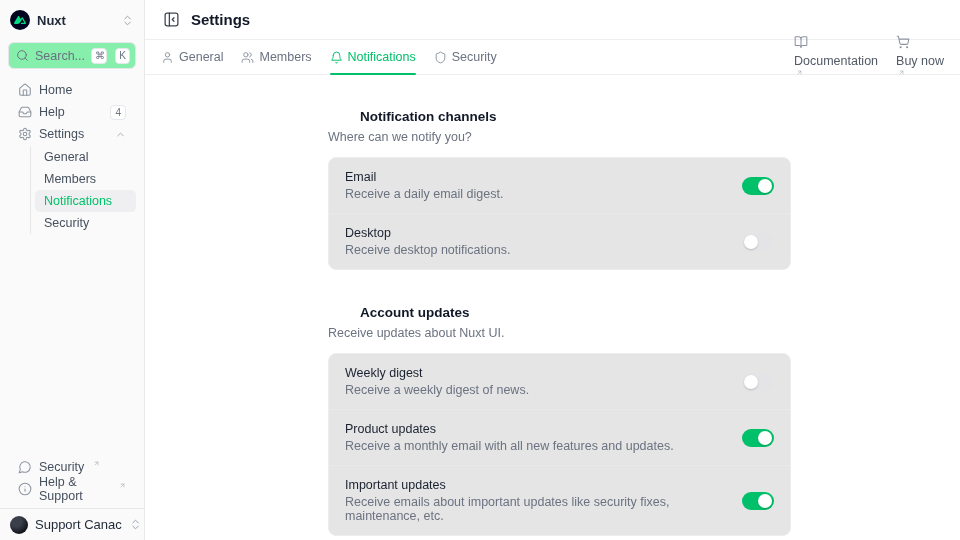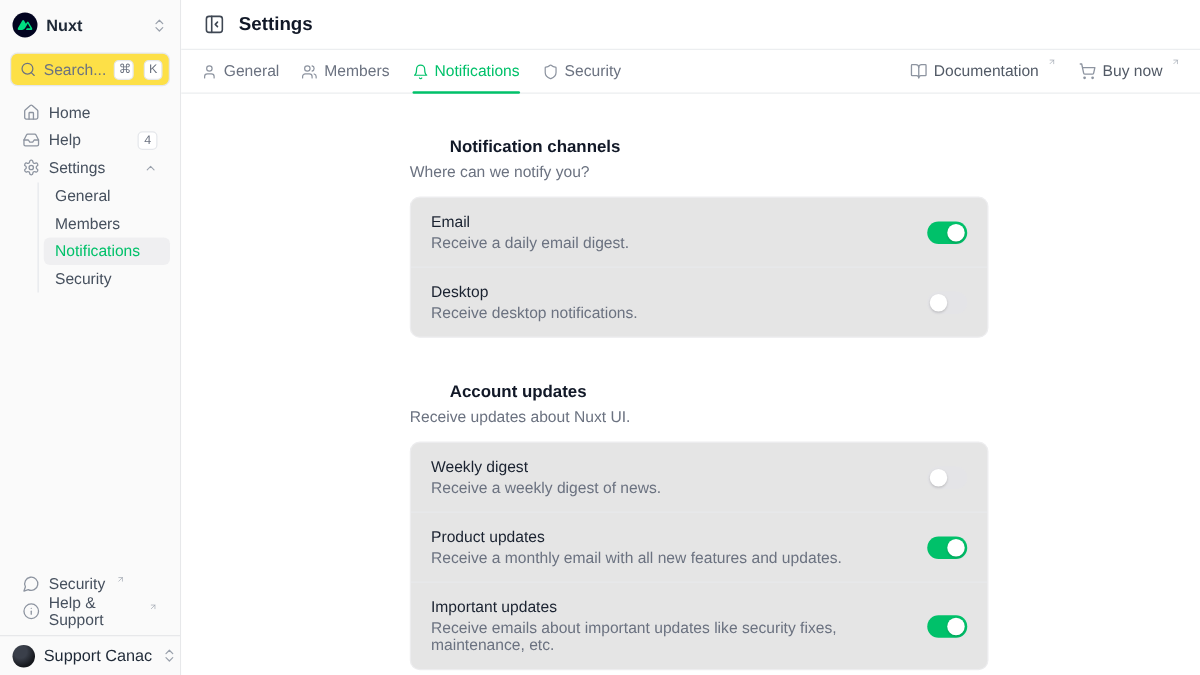--- a/index.html
+++ b/index.html
@@ -24,21 +24,21 @@
   .ws-row {
     display:flex; align-items:center; gap:7px;
     height:24px; padding:0 2px; border-radius:5px; cursor:pointer;
   }
   .logo-avatar { width:20px; height:20px; border-radius:50%; background:#020420; display:flex; align-items:center; justify-content:center; flex:none; }
   .ws-name { font-size:13px; font-weight:600; color:#1f2937; }
   .sel-ic { margin-left:auto; color:#9aa1ac; }
 
   .search-box {
     margin:10px 8px 6px; height:27px;
-    background:#fde047; border:1px solid #e5e7eb; border-radius:6px;
+    background:#86efac; border:1px solid #e5e7eb; border-radius:6px;
     display:flex; align-items:center; gap:6px; padding:0 5px 0 7px;
     color:#6b7280; cursor:text;
   }
   .search-label { flex:1; font-size:12.5px; color:#6b7280; }
   .kbd {
     font-size:10px; line-height:14px; min-width:15px; text-align:center;
     padding:0 3px; border:1px solid #e5e7eb; border-radius:4px;
     background:#fff; color:#6b7280;
   }
   .kbd + .kbd { margin-left:2px; }
@@ -82,21 +82,21 @@
   .tab {
     display:flex; align-items:center; gap:5px; position:relative;
     color:#6b7280; font-weight:500; cursor:pointer; background:none; border:none; font-size:12.5px;
     font-family:inherit;
   }
   .tab .tic { color:#8d94a0; }
   .tab.active { color:#00c16a; }
   .tab.active .tic { color:#00c16a; }
   .tab.active::after { content:""; position:absolute; left:0; right:0; bottom:-1px; height:2px; background:#00c16a; border-radius:1px; }
   .tab-actions { margin-left:auto; display:flex; align-items:center; gap:18px; }
-  .action-link { display:flex; align-items:flex-start; gap:5px; color:#525a66; cursor:pointer; background:none; border:none; font-size:12.5px; font-family:inherit; }
+  .action-link { display:flex; align-items:flex-start; gap:5px; color:#525a66; cursor:pointer; background:none; border:none; font-size:12.5px; font-family:inherit;flex-direction:column; }
   .action-link .tic { color:#8d94a0; }
 
   .content { flex:1; overflow:auto; }
   .container { width:463px; margin:0 auto; padding:34px 0 30px; transform:translateX(7px); }
   .section + .section { margin-top:35px; }
   .sec-title { font-size:13.5px; font-weight:700; color:#111827;padding-left:32px; }
   .sec-desc { margin-top:6px; color:#6b7280; }
   .card {
     margin-top:13px; background:#e5e5e5; border:1px solid #ededef;
     border-radius:8px; overflow:hidden;

